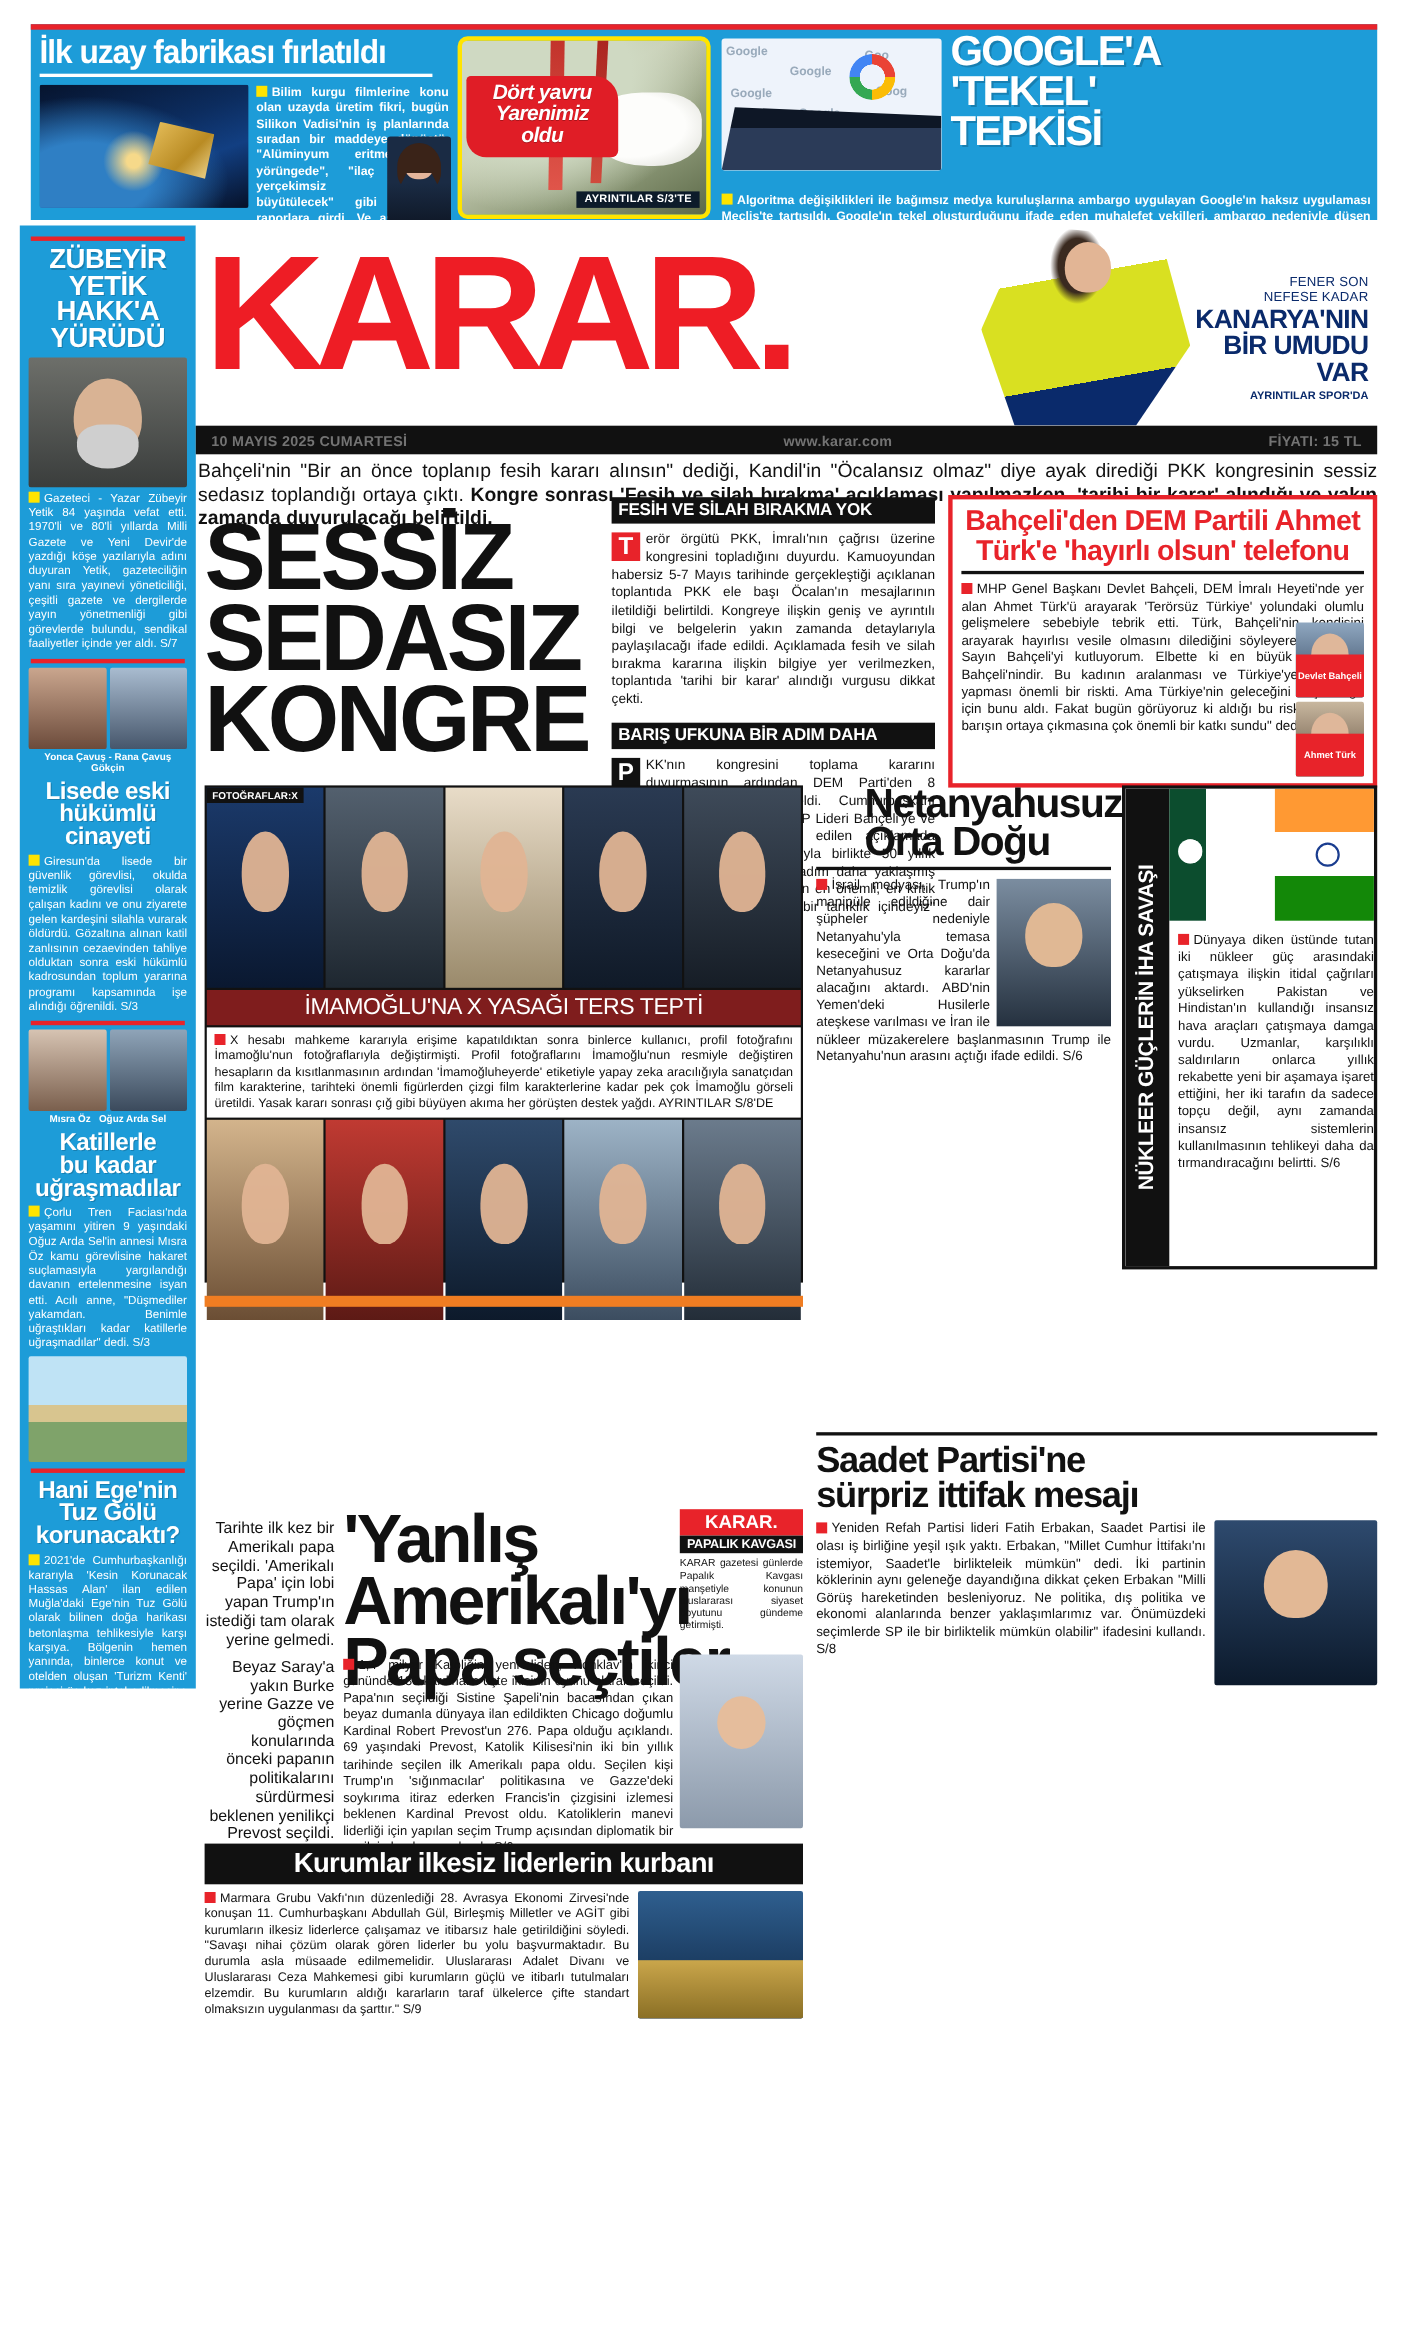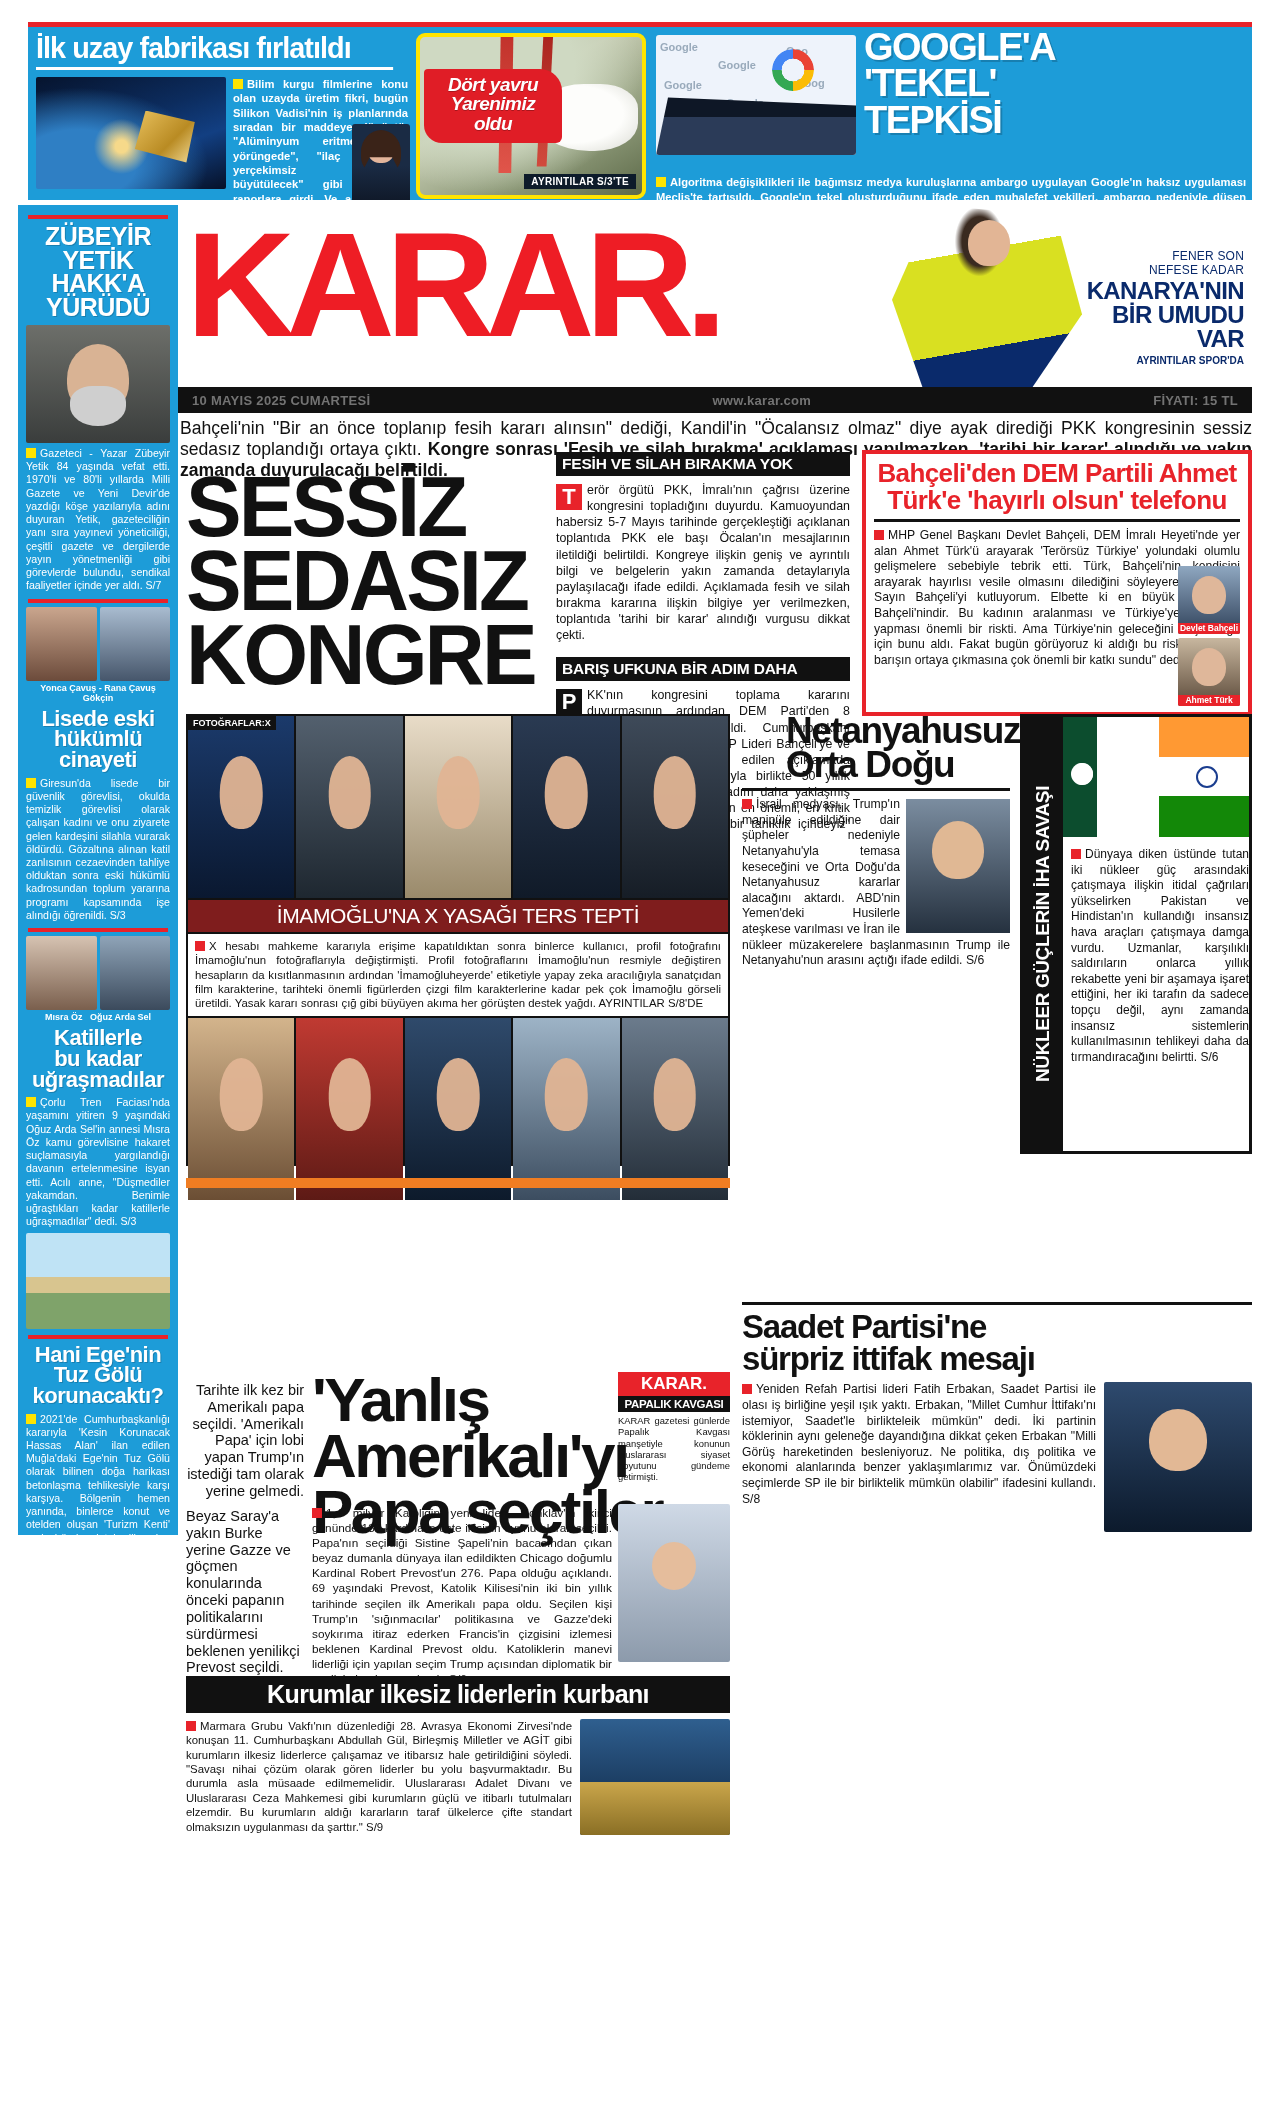--- a/index.html
+++ b/index.html
@@ -246,21 +246,21 @@
   .bahceli .faces { position: absolute; right: 8px; top: 112px; width: 62px; }
   .bahceli .face {
     width: 62px; height: 68px; margin-bottom: 4px; border-radius:2px; position:relative; overflow:hidden;
   }
   .bahceli .face.a { background: linear-gradient(#8fa7c0,#30425a); }
   .bahceli .face.b { background: linear-gradient(#c8b79f,#5c4a3a); }
   .bahceli .face::before{content:"";position:absolute;left:50%;top:14%;transform:translateX(-50%);
     width:34px;height:38px;border-radius:50% 50% 46% 46%;background:#dfb79a;}
   .bahceli .lbl {
     position:absolute; right:0; width:62px; text-align:center;
-    background:#e8232a; color:#fff; font-size:8.5px; font-weight:bold; line-height:1.1; padding:1px 0;
+    background:#e8232a; color:#fff; font-size:8.5px; font-weight:bold; line-height:1.1; padding:15px 0;
   }
 
   
   .collage {
     position: absolute; left: 186px; top: 714px; width: 544px; height: 452px;
     background: #111; padding: 2px;
   }
   .collage .tag {
     position: absolute; left: 2px; top: 2px; z-index: 3;
     background: #111; color: #fff; font-size: 9px; font-weight: bold; padding: 2px 5px;
@@ -291,21 +291,21 @@
   .papa .intro {
     position: absolute; left: 0; top: 206px; width: 118px;
     font-size: 14.5px; line-height: 1.16; text-align: right; color:#111;
   }
   .papa h1 {
     position: absolute; left: 126px; top: 196px; width: 420px;
     font-size: 62px; font-weight: bold; line-height: .9; letter-spacing: -2.5px; color: #111;
   }
   .papa .sub {
     position: absolute; left: 0; top: 332px; width: 118px;
-    font-size: 14.5px; line-height: 1.16; text-align: left; color:#111;
+    font-size: 14.5px; line-height: 1.16; text-align: right; color:#111;
   }
   .papa .lead2 {
     position: absolute; left: 126px; top: 330px; width: 300px;
     font-size: 11.8px; line-height: 1.28; text-align: justify; color:#111;
   }
   .papa .popephoto {
     position: absolute; left: 432px; top: 328px; width: 112px; height: 158px;
     background: linear-gradient(#cfd9e6,#8c9aab); border-radius:2px; overflow:hidden;
   }
   .papa .popephoto::before{content:"";position:absolute;left:50%;top:24%;transform:translateX(-50%);

